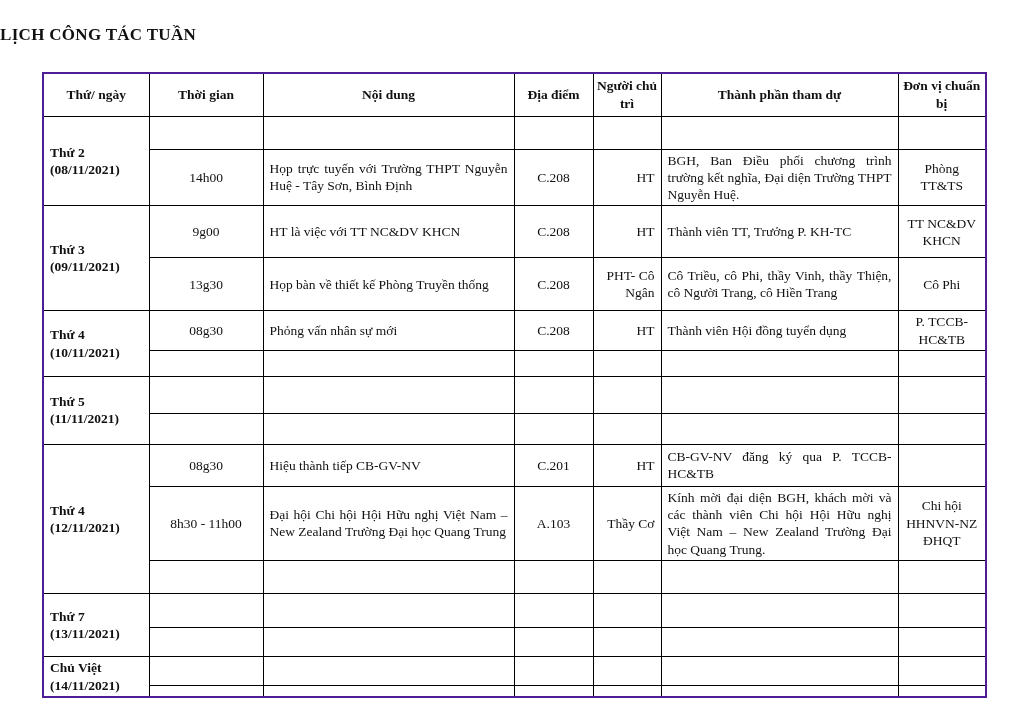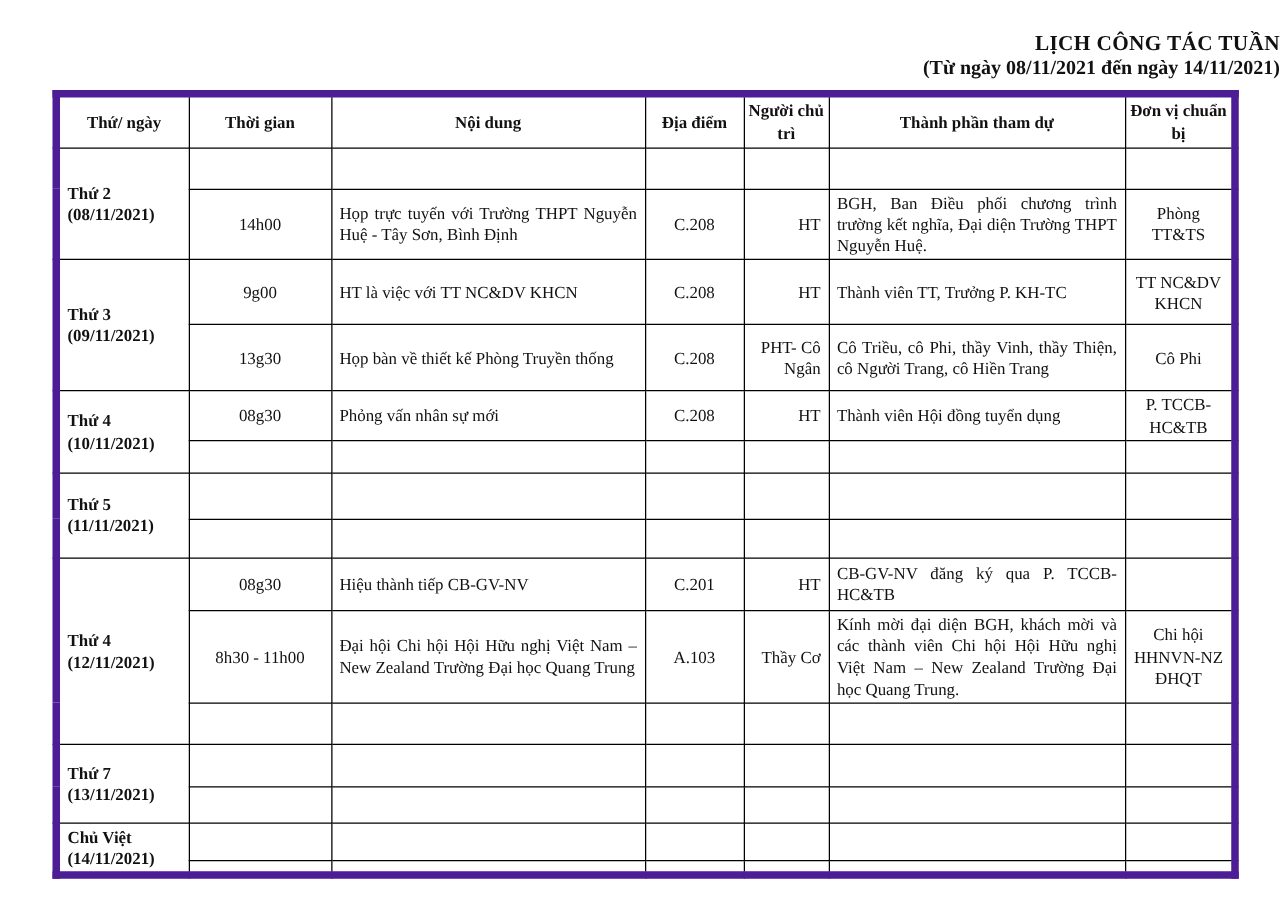--- a/index.html
+++ b/index.html
@@ -1,36 +1,35 @@
 <!DOCTYPE html>
 <html lang="vi"><head>
 <meta charset="utf-8">
 <style>
   html,body{margin:0;padding:0;background:#ffffff;}
   body{font-family:"Liberation Serif","DejaVu Serif",serif;color:#111;}
   .page{position:relative;width:1024px;height:724px;background:#fff;overflow:hidden;}
-  .titles{position:absolute;top:24px;left:0;width:100%;text-align:right;font-weight:bold;line-height:1.25;}
+  .titles{position:absolute;top:24px;left:0;width:100%;text-align:left;font-weight:bold;line-height:1.25;}
   .titles .t1{font-size:17px;letter-spacing:.3px;}
   .titles .t2{font-size:16px;}
-  table.sched{position:absolute;top:72px;left:42px;width:943px;border-collapse:collapse;table-layout:fixed;font-size:13.5px;line-height:1.28;border:6px solid #4c1d95;}
+  table.sched{position:absolute;top:72px;left:42px;width:943px;border-collapse:collapse;table-layout:fixed;font-size:13.5px;line-height:1.28;border:2px solid #4c1d95;}
   .sched th,.sched td{border:1px solid #000;padding:2px 6px;vertical-align:middle;overflow:hidden;word-wrap:break-word;}
   .sched th{font-weight:bold;text-align:center;padding:2px 3px;}
   .c{text-align:center;}
   .j{text-align:justify;}
   .day{font-weight:bold;text-align:left;padding:2px 2px;}
   .chair{text-align:right;padding:2px 10px;}
   .vt{vertical-align:top;}
 </style>
 </head>
 <body>
 
 <div class="page">
   <div class="titles">
     <div class="t1">LỊCH CÔNG TÁC TUẦN</div>
-    <div class="t2">(Từ ngày 08/11/2021 đến ngày 14/11/2021)</div>
   </div>
 
   <table class="sched">
     <colgroup>
       <col style="width:106px">
         <col style="width:114px">
         <col style="width:251px">
       <col style="width:79px">
         <col style="width:68px">
         <col style="width:237px">

